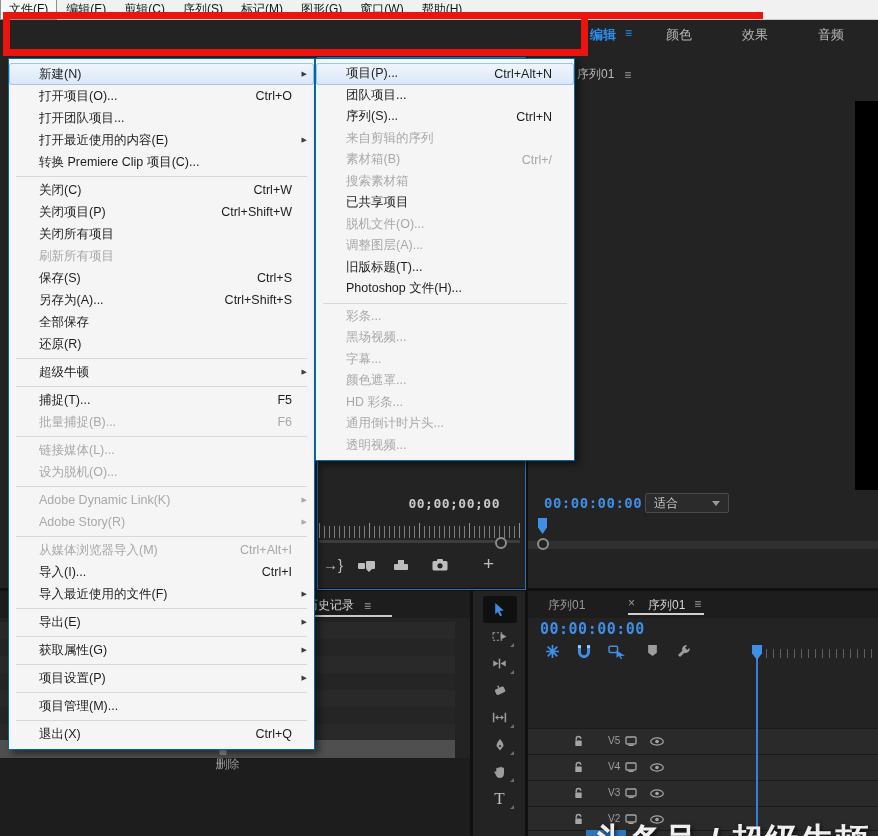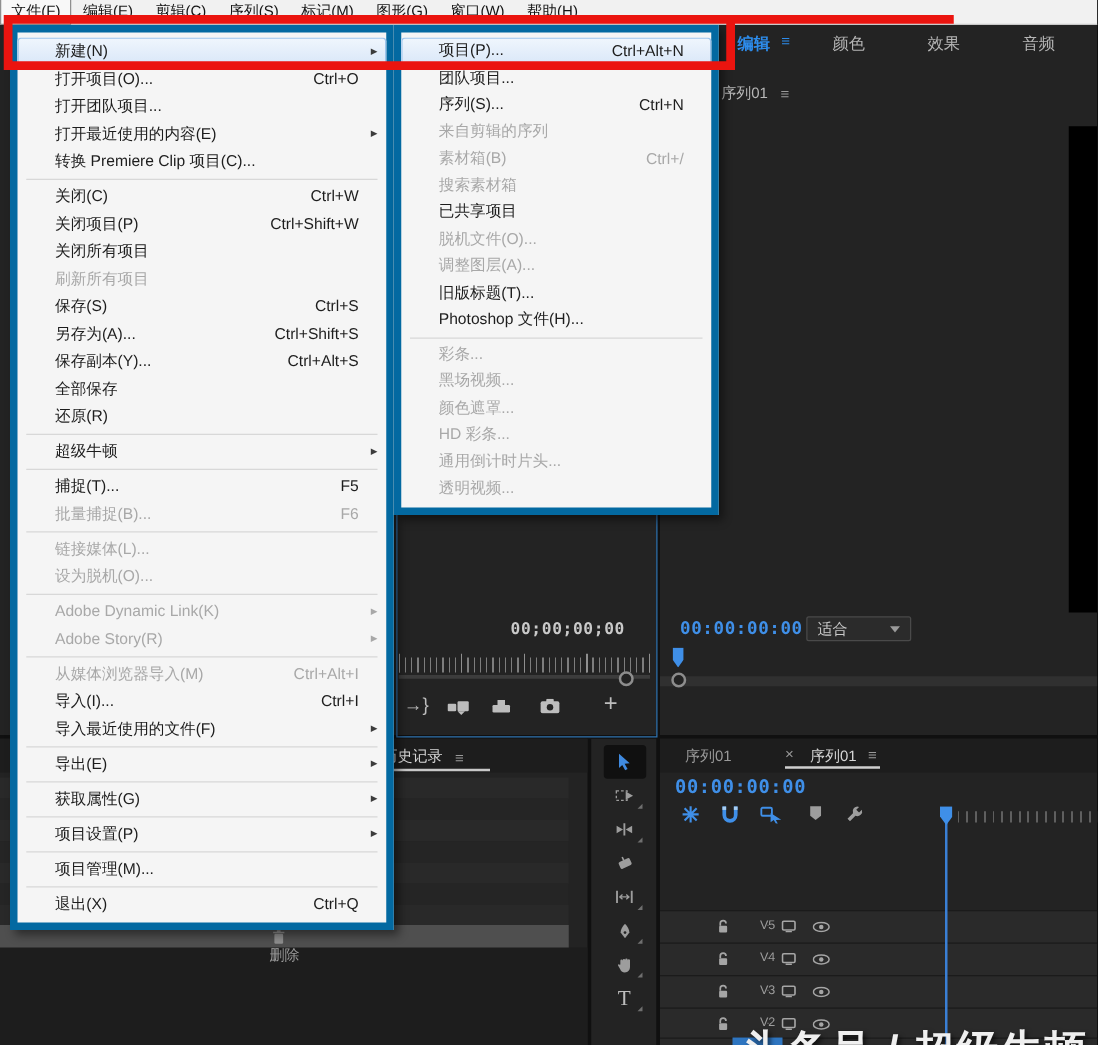--- a/index.html
+++ b/index.html
@@ -83,23 +83,23 @@
   .track-row .tr-dot{position:absolute;left:85px;top:4px;color:#6f6f6f;font-size:10px;}
   .track-row .tr-sync{position:absolute;left:97px;top:7px;}
   .track-row .tr-eye{position:absolute;left:122px;top:8px;}
   .v1-partial{position:absolute;left:528px;top:830px;width:350px;height:6px;border-top:1px solid #1b1b1b;background:#2a2a2a;z-index:4;}
   .v1-target{position:absolute;left:586px;top:830px;width:40px;height:6px;background:#2e75c0;z-index:5;}
   
   .watermark{position:absolute;left:594px;top:786px;font-size:34px;font-weight:bold;color:#efefef;
     letter-spacing:1px;text-shadow:2px 2px 4px rgba(0,0,0,0.65);z-index:60;white-space:nowrap;margin-top:32px;}
   
   .menu{
-    position:absolute;background:#f5f5f5;border:6px solid #0369a1;
+    position:absolute;background:#f5f5f5;border:1px solid #0369a1;
     box-shadow:4px 4px 7px rgba(0,0,0,0.45);padding:4px 0;box-sizing:border-box;z-index:50;
-    font-size:12.5px;color:#1d1d1d;
+    font-size:12.5px;color:#1d1d1d;margin-top:38px;
   }
   .file-menu{left:8px;top:20px;width:307px;}
   .submenu{left:315px;top:20px;width:260px;z-index:51;}
   .mi{height:22px;display:flex;align-items:center;padding:0 6px 0 30px;position:relative;}
   .submenu .mi{height:21.5px;}
   .mi-label{white-space:nowrap;}
   .mi-shortcut{margin-left:auto;padding-right:16px;white-space:nowrap;}
   .mi-arrow{position:absolute;right:7px;font-size:7px;color:#3c3c3c;top:7px;}
   .mi.disabled{color:#a8a8a8;}
   .mi.disabled .mi-arrow{color:#a8a8a8;}
@@ -495,25 +495,20 @@
         <span class="mi-label">保存(S)</span>
         <span class="mi-shortcut">Ctrl+S</span>
 
       </div>
       <div class="mi">
         <span class="mi-label">另存为(A)...</span>
         <span class="mi-shortcut">Ctrl+Shift+S</span>
 
       </div>
       <div class="mi">
-        <span class="mi-label">保存副本(Y)...</span>
-        <span class="mi-shortcut">Ctrl+Alt+S</span>
-
-      </div>
-      <div class="mi">
         <span class="mi-label">全部保存</span>
         <span class="mi-shortcut"></span>
 
       </div>
       <div class="mi">
         <span class="mi-label">还原(R)</span>
         <span class="mi-shortcut"></span>
 
       </div>
       <div class="menu-sep"></div>
@@ -665,20 +660,25 @@
         <span class="mi-label">彩条...</span>
         <span class="mi-shortcut"></span>
 
       </div>
       <div class="mi disabled">
         <span class="mi-label">黑场视频...</span>
         <span class="mi-shortcut"></span>
 
       </div>
       <div class="mi disabled">
+        <span class="mi-label">字幕...</span>
+        <span class="mi-shortcut"></span>
+
+      </div>
+      <div class="mi disabled">
         <span class="mi-label">颜色遮罩...</span>
         <span class="mi-shortcut"></span>
 
       </div>
       <div class="mi disabled">
         <span class="mi-label">HD 彩条...</span>
         <span class="mi-shortcut"></span>
 
       </div>
       <div class="mi disabled">

